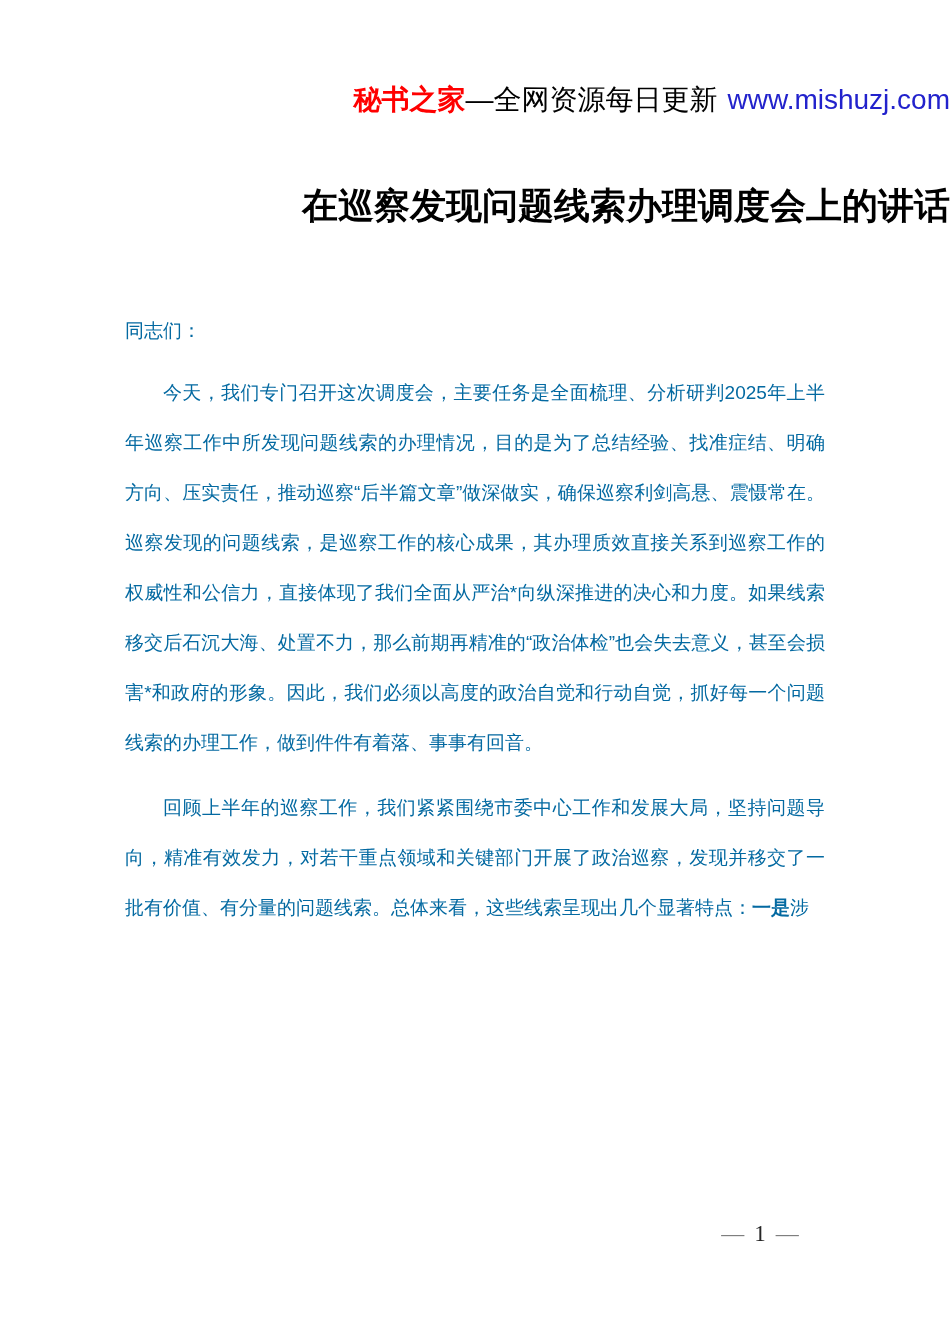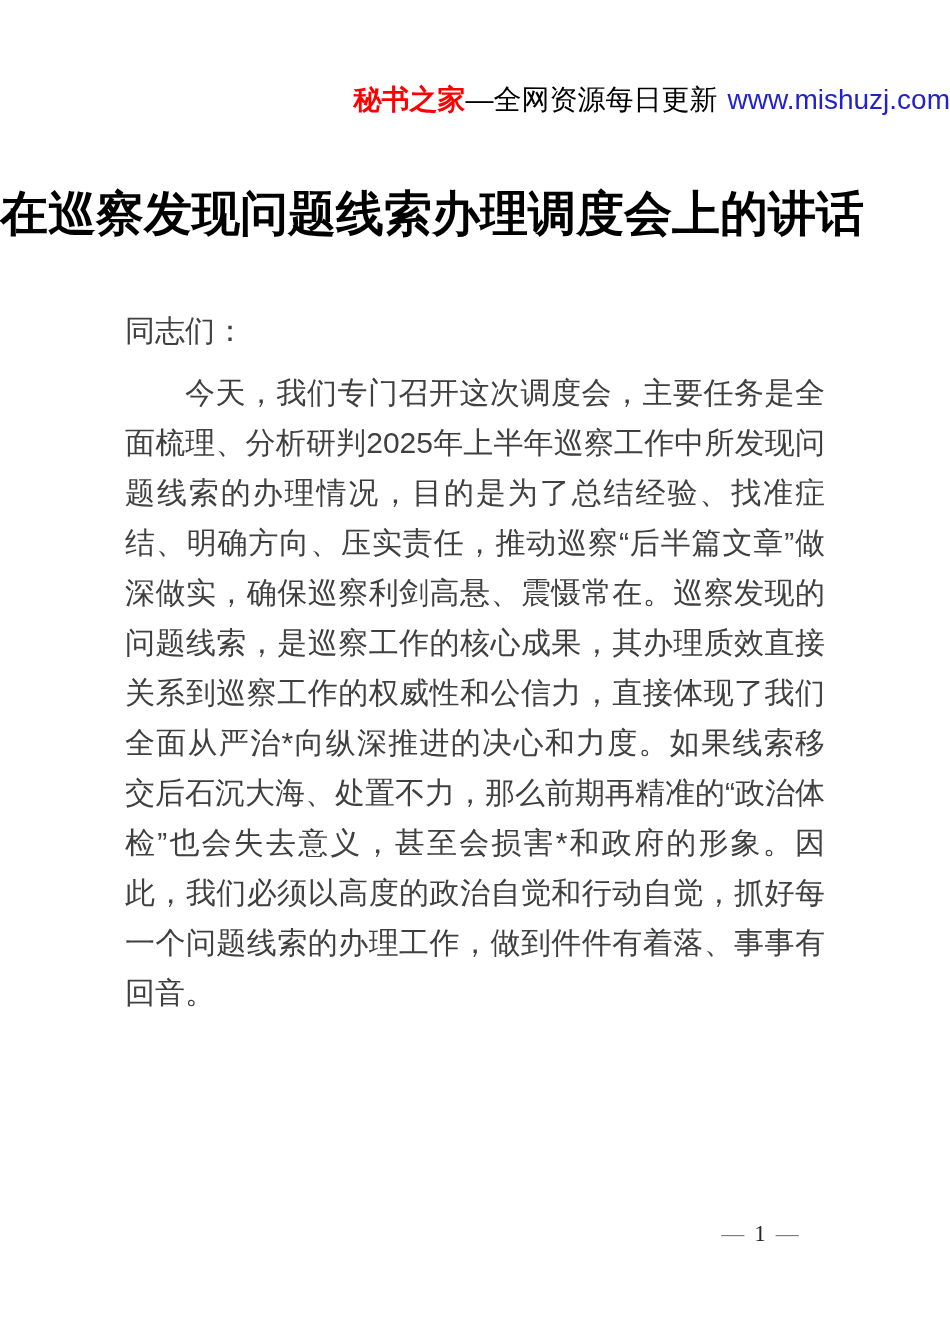--- a/index.html
+++ b/index.html
@@ -41,37 +41,37 @@
     margin-left: 10px;
     cursor: pointer;
   }
 
   
   .doc-title {
     position: absolute;
     top: 182px;
     left: 0;
     width: 100%;
-    text-align: left;
-    font-size: 48px;
+    text-align: right;
+    font-size: 36px;
     font-weight: 700;
     color: #000000;
     letter-spacing: 0px;
     white-space: nowrap;
   }
 
   
   .doc-body {
     position: absolute;
     top: 306px;
     left: 125px;
     width: 712px;
-    font-size: 30px;
+    font-size: 19px;
     line-height: 50px;
-    color: #404040;
+    color: #0369a1;
     text-align: justify;
     text-justify: inter-character;
   }
   .salutation {
     margin: 0 0 12px 0;
     text-align: left;
   }
   .para {
     margin: 0 12px 15px 0;
     text-indent: 2em;
@@ -111,19 +111,20 @@
     <span class="site-name">秘书之家</span><span class="site-tagline">—全网资源每日更新</span><span class="site-url">www.mishuzj.com</span>
   </div>
 
   <h1 class="doc-title">在巡察发现问题线索办理调度会上的讲话</h1>
 
   <div class="doc-body">
     <p class="salutation">同志们：</p>
 
     <p class="para">今天，我们专门召开这次调度会，主要任务是全面梳理、分析研判2025年上半年巡察工作中所发现问题线索的办理情况，目的是为了总结经验、找准症结、明确方向、压实责任，推动巡察“后半篇文章”做深做实，确保巡察利剑高悬、震慑常在。巡察发现的问题线索，是巡察工作的核心成果，其办理质效直接关系到巡察工作的权威性和公信力，直接体现了我们全面从严治*向纵深推进的决心和力度。如果线索移交后石沉大海、处置不力，那么前期再精准的“政治体检”也会失去意义，甚至会损害*和政府的形象。因此，我们必须以高度的政治自觉和行动自觉，抓好每一个问题线索的办理工作，做到件件有着落、事事有回音。</p>
 
+    <p class="para"><span>回顾上半年的巡察工作，我们紧紧围绕市委中心工作和发展大局，坚持问题导向，精准有效发力，对若干重点领域和关键部门开展了政治巡察，发现并移交了一批有价值、有分量的问题线索。总体来看，这些线索呈现出几个显著特点：</span><span class="emphasis">一是</span><span>涉</span></p>
   </div>
 
   <div class="page-footer">
     <span class="footer-dash">—</span><span class="footer-num">1</span><span class="footer-dash">—</span>
   </div>
 
 </div>
 
 </body></html>

